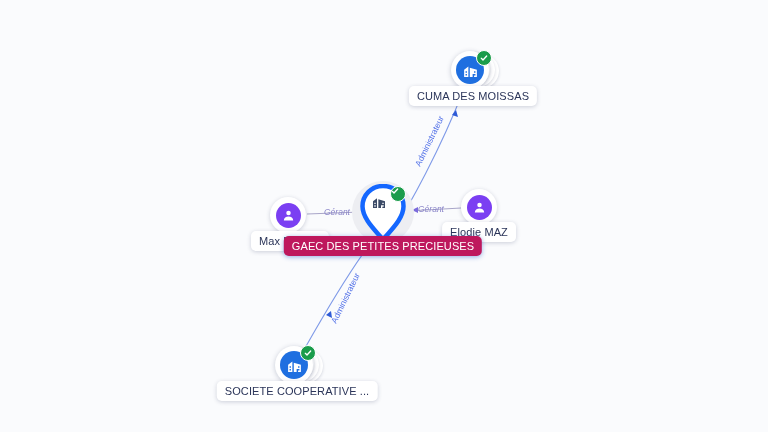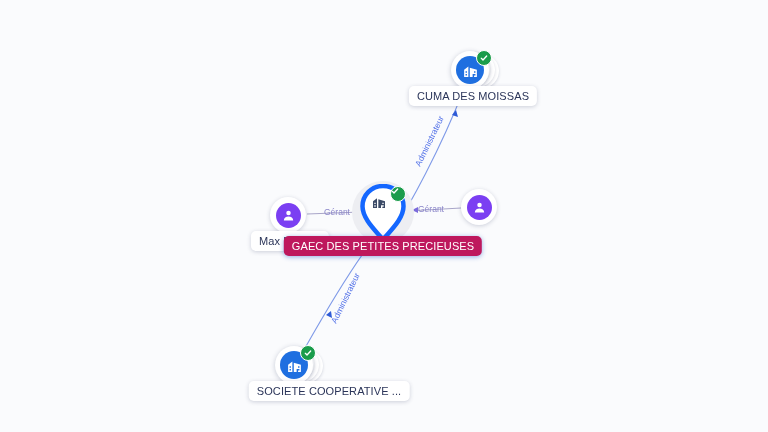--- a/index.html
+++ b/index.html
@@ -96,21 +96,21 @@
     z-index:40;
   }
 
   
   .edge-label{
     position:absolute;
     font-size:8.5px;
     white-space:nowrap;
     transform-origin:center center;
   }
-  .edge-label.gerant{color:#8b86c9;}
+  .edge-label.gerant{color:#8b86c9;font-style:italic;}
   .edge-label.admin{color:#5472e8;}
 
   .z-node{z-index:30;}
   .z-label{z-index:35;}
 </style>
 </head>
 <body style="background: rgb(250, 251, 253);">
 
 <div id="graph">
 
@@ -174,41 +174,42 @@
   <div class="node z-node" style="left:479px;top:207px;">
     <div class="person-disc">
       <div class="avatar">
         <svg width="15" height="15" viewBox="0 0 24 24" fill="#ffffff">
           <circle cx="12" cy="8" r="3.6"></circle>
           <path d="M4.5 20c0-4.1 3.4-6.4 7.5-6.4s7.5 2.3 7.5 6.4z"></path>
         </svg>
       </div>
     </div>
   </div>
+  <div class="label z-label" style="left:479px;top:222px;">Elodie MAZ</div>
 
   <div class="node z-node" style="left:297px;top:366px;">
     <div class="stack">
       <div class="sheet s3"></div>
       <div class="sheet s2"></div>
       <div class="sheet s1"></div>
       <div class="front">
         <div class="co-disc">
           <svg width="17" height="17" viewBox="0 0 24 24" fill="#ffffff">
             <path d="M3 21V11l6-4.5V21H3zm2-2h2v-2H5v2zm0-4h2v-2H5v2zm6 6V8l10 3v10h-4v-4h-2v4h-4zm6-2h2v-2h-2v2zm0-4h2v-2h-2v2z"></path>
           </svg>
         </div>
       </div>
       <div class="check" style="left:25px;top:-1px;">
         <svg width="8" height="8" viewBox="0 0 24 24" fill="none" stroke="#ffffff" stroke-width="4" stroke-linecap="round" stroke-linejoin="round">
           <polyline points="4,13 9,18 20,6"></polyline>
         </svg>
       </div>
     </div>
   </div>
-  <div class="label z-label" style="left:297px;top:381px;margin-left:32px;">SOCIETE COOPERATIVE ...</div>
+  <div class="label z-label" style="left:297px;top:381px;">SOCIETE COOPERATIVE ...</div>
 
   <div class="node z-node" style="left:383px;top:212px;">
     <div class="halo"></div>
     <div class="pin" style="position:relative;">
       <svg width="46" height="56" viewBox="0 0 46 56">
         <path d="M23 2 C11.5 2 2.5 11 2.5 22.3 C2.5 34 14 45 21 53.3 a2.6 2.6 0 0 0 4 0 C32 45 43.5 34 43.5 22.3 C43.5 11 34.5 2 23 2 z" fill="#ffffff" stroke="#1467ff" stroke-width="4.5"></path>
       </svg>
       <div class="pin-inner" style="left:11px;top:10px;">
         <svg width="16" height="16" viewBox="0 0 24 24" fill="#3b4a66">
           <path d="M3 21V11l6-4.5V21H3zm2-2h2v-2H5v2zm0-4h2v-2H5v2zm6 6V8l10 3v10h-4v-4h-2v4h-4zm6-2h2v-2h-2v2zm0-4h2v-2h-2v2z"></path>

